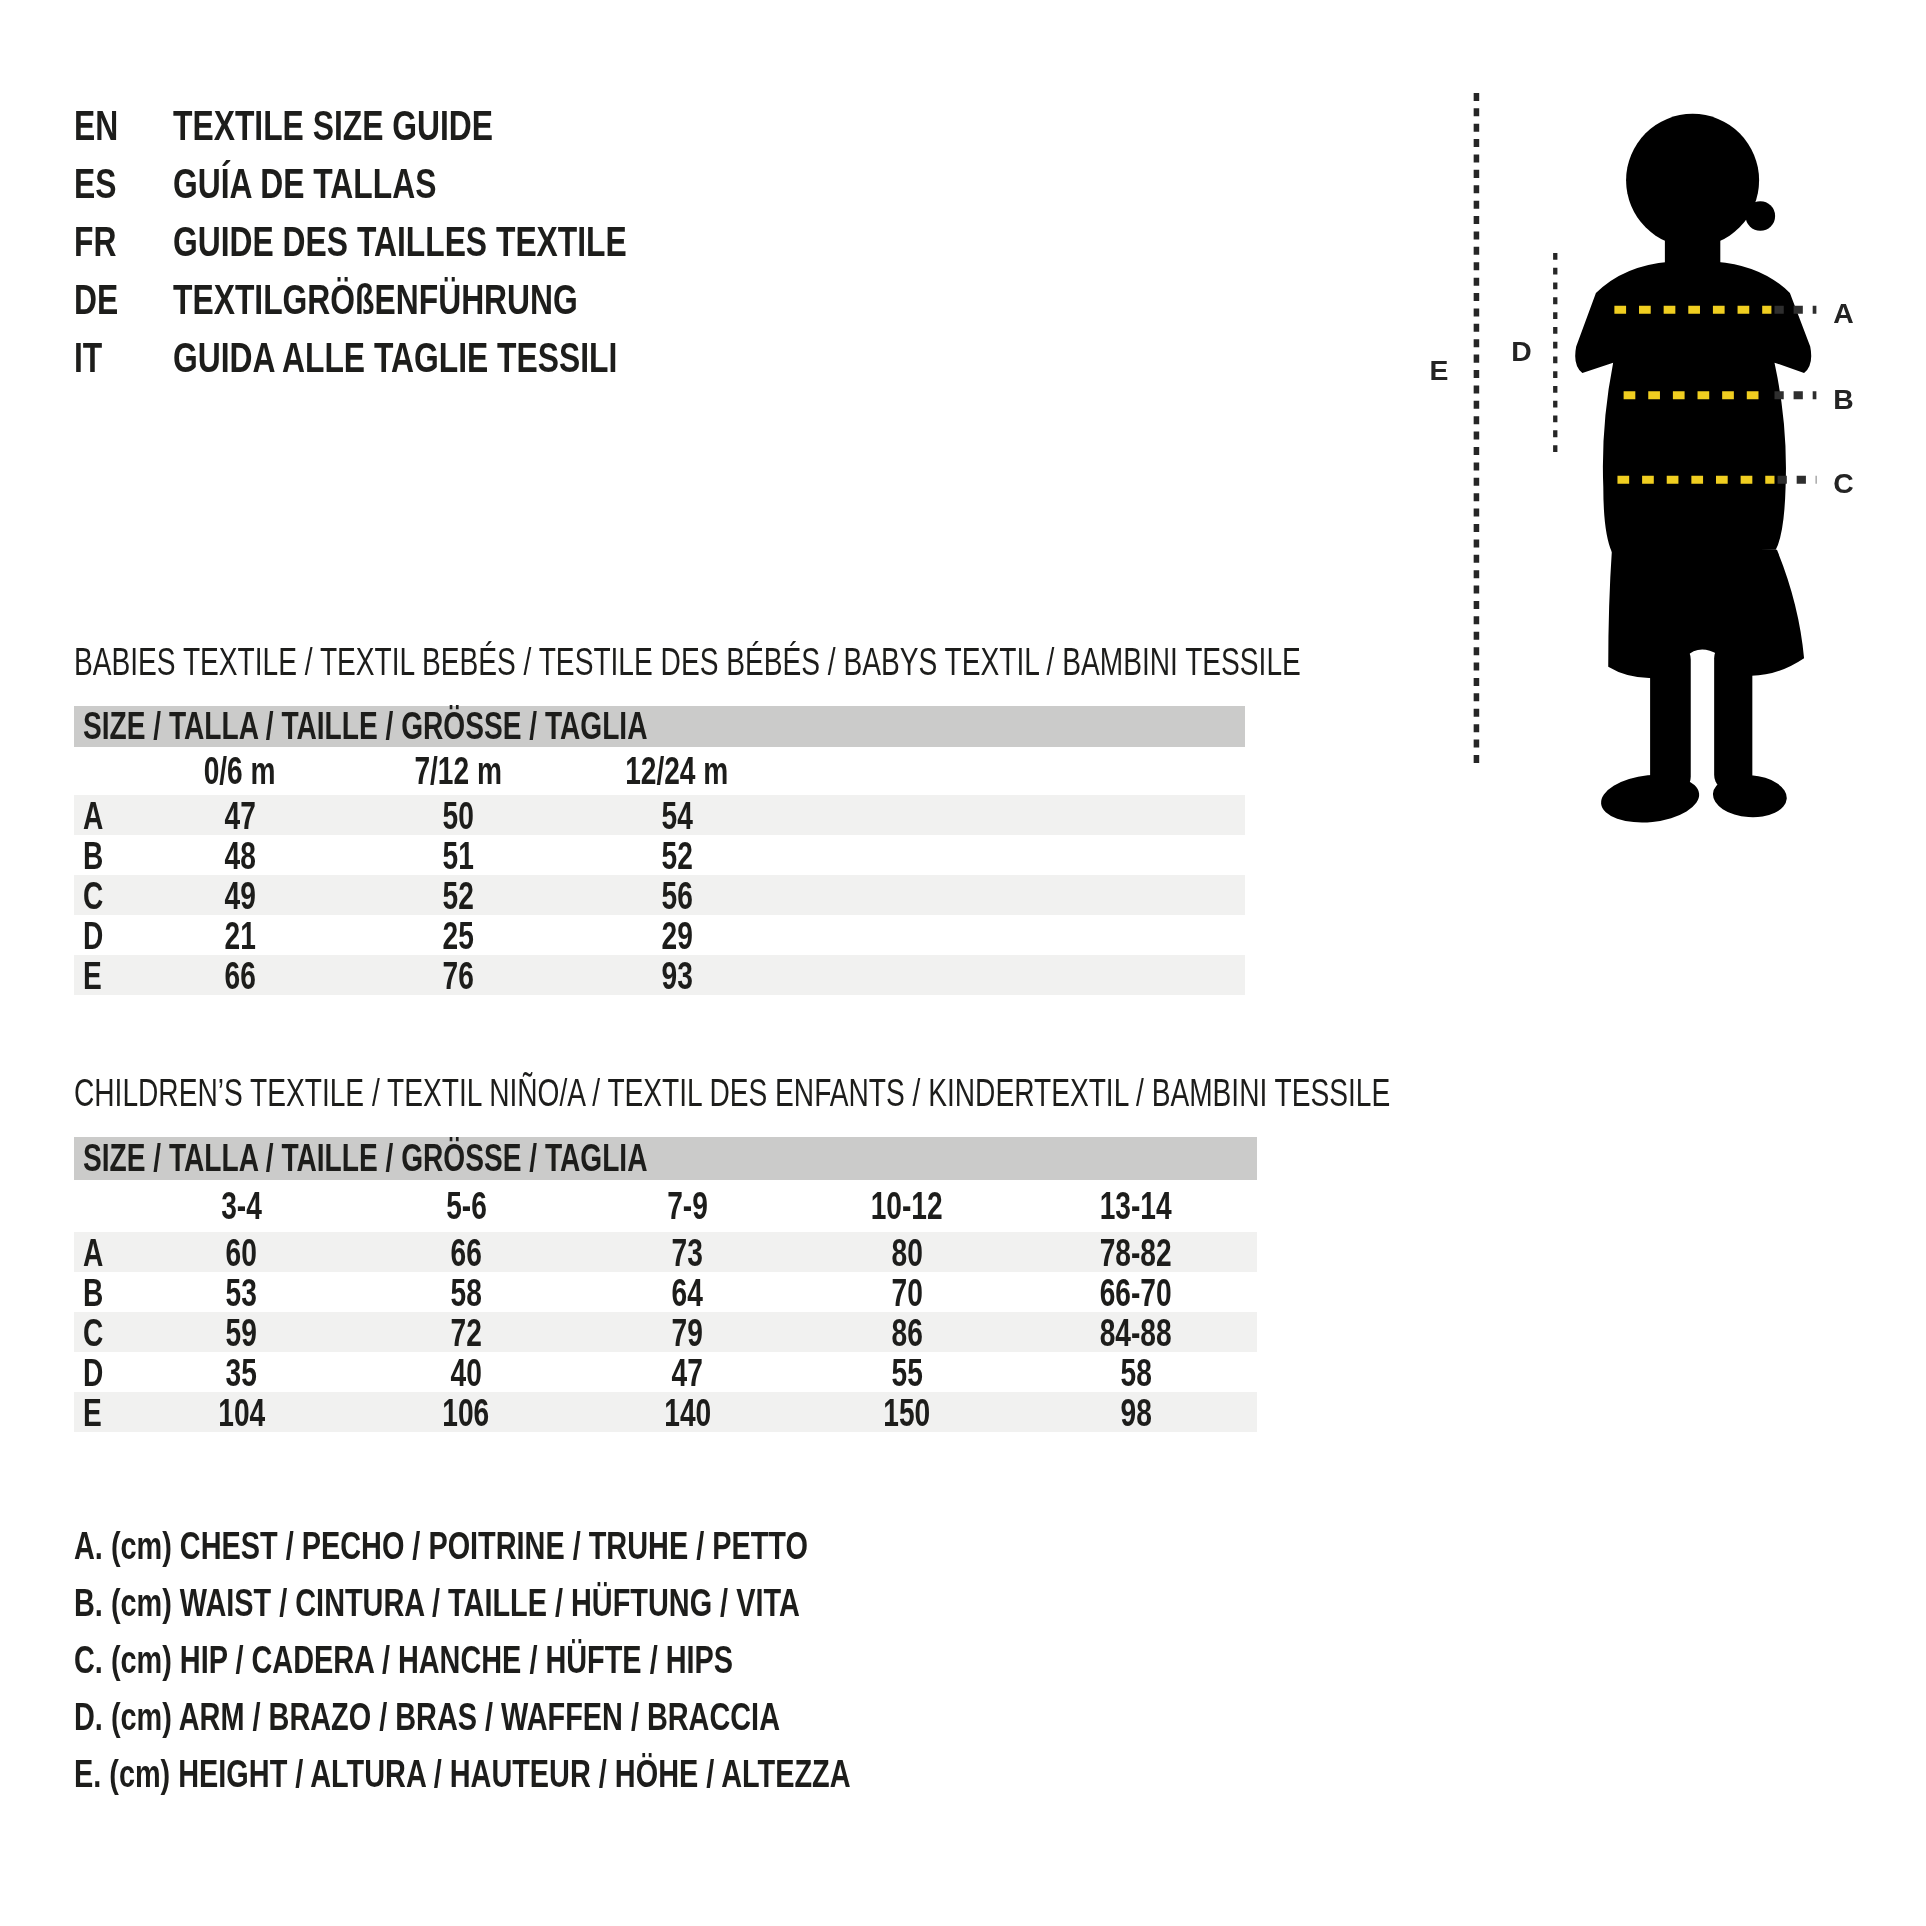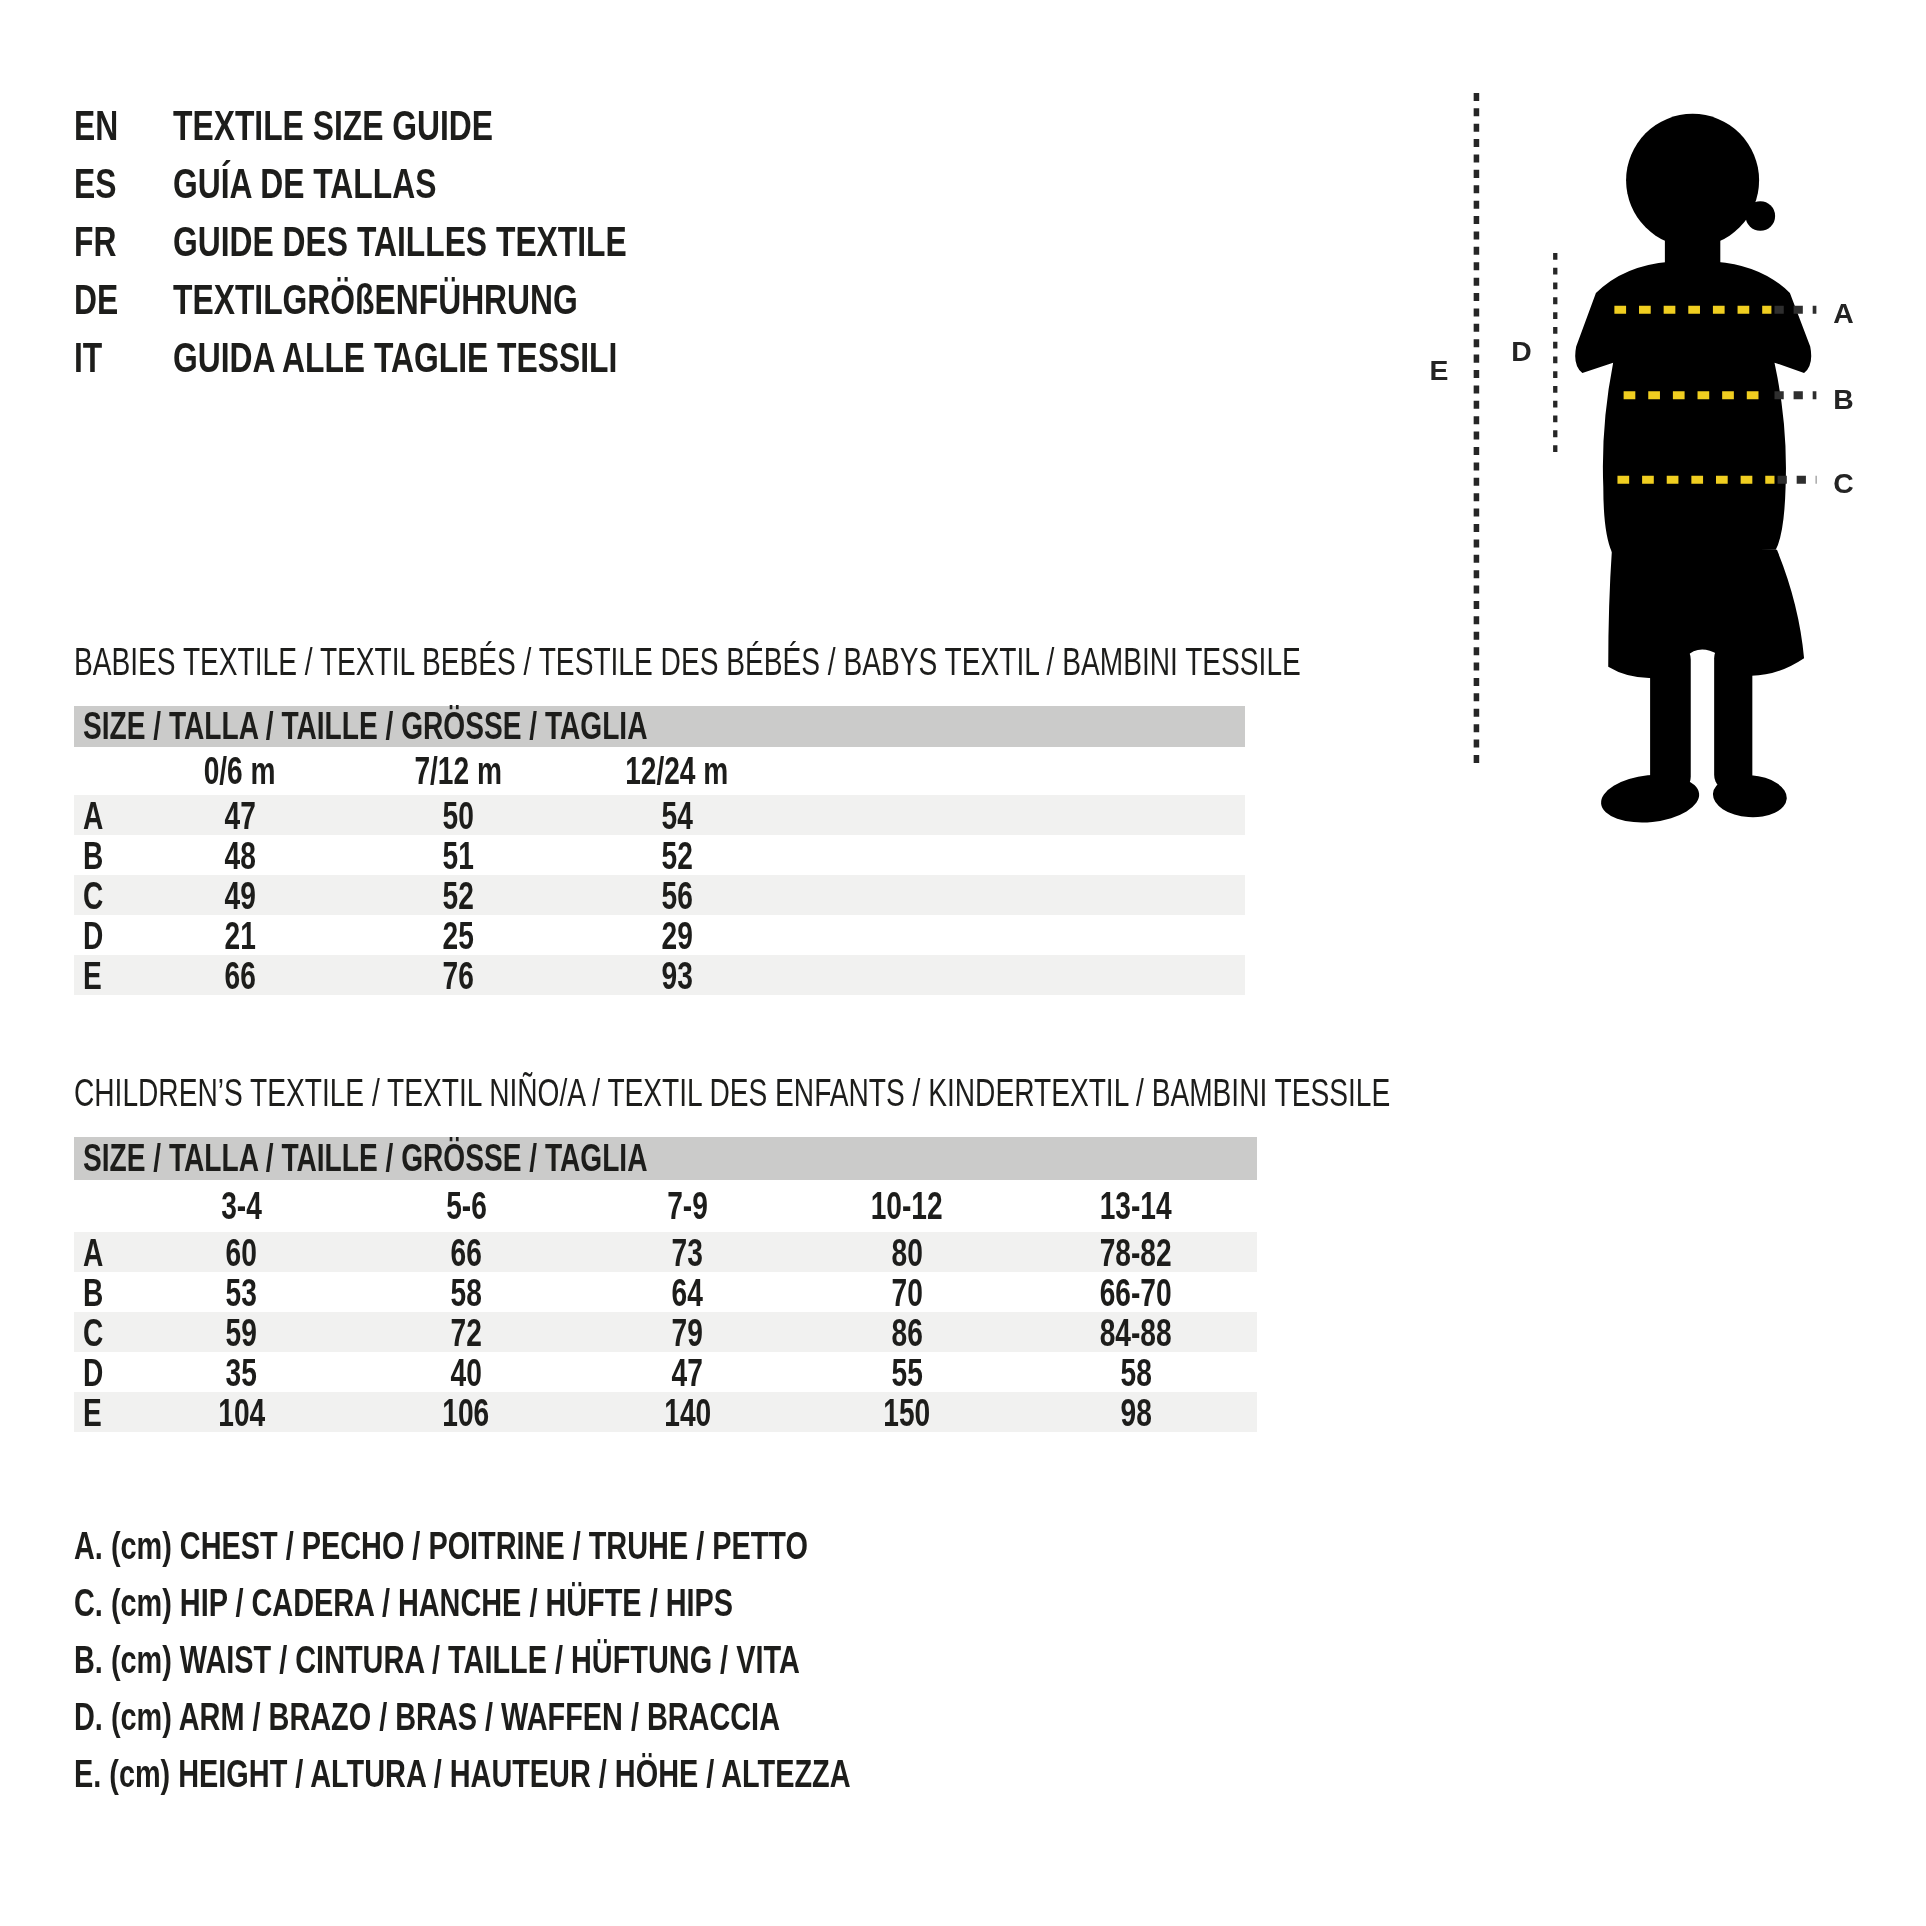--- a/index.html
+++ b/index.html
@@ -347,25 +347,25 @@
       </div>
     <div></div>
   </div>
 </div>
 
 <div class="abs" style="left:74px;top:1517px;">
   <div class="legend-line">
       <span class="cx">A. (cm) CHEST / PECHO / POITRINE / TRUHE / PETTO</span>
     </div>
   <div class="legend-line">
+      <span class="cx">B. (cm) WAIST / CINTURA / TAILLE / HÜFTUNG / VITA</span>
+    </div>
+  <div class="legend-line">
       <span class="cx">C. (cm) HIP / CADERA / HANCHE / HÜFTE / HIPS</span>
     </div>
   <div class="legend-line">
-      <span class="cx">B. (cm) WAIST / CINTURA / TAILLE / HÜFTUNG / VITA</span>
-    </div>
-  <div class="legend-line">
       <span class="cx">D. (cm) ARM / BRAZO / BRAS / WAFFEN / BRACCIA</span>
     </div>
   <div class="legend-line">
       <span class="cx">E. (cm) HEIGHT / ALTURA / HAUTEUR / HÖHE / ALTEZZA</span>
     </div>
 </div>
 
 
 </body></html>

